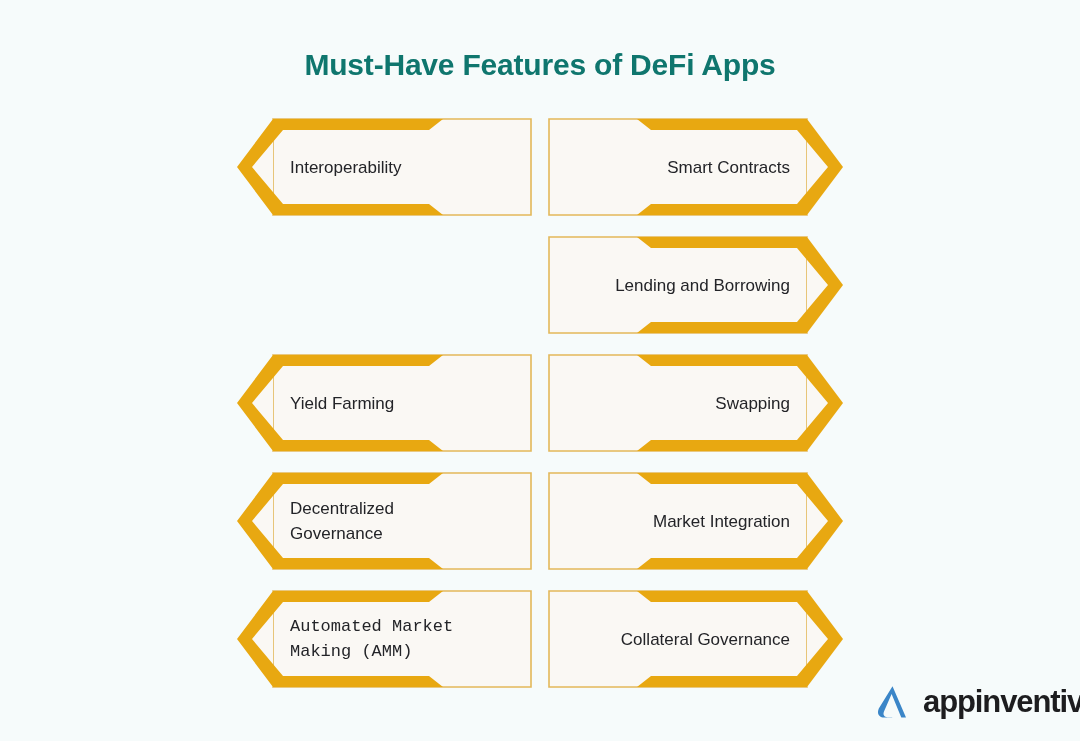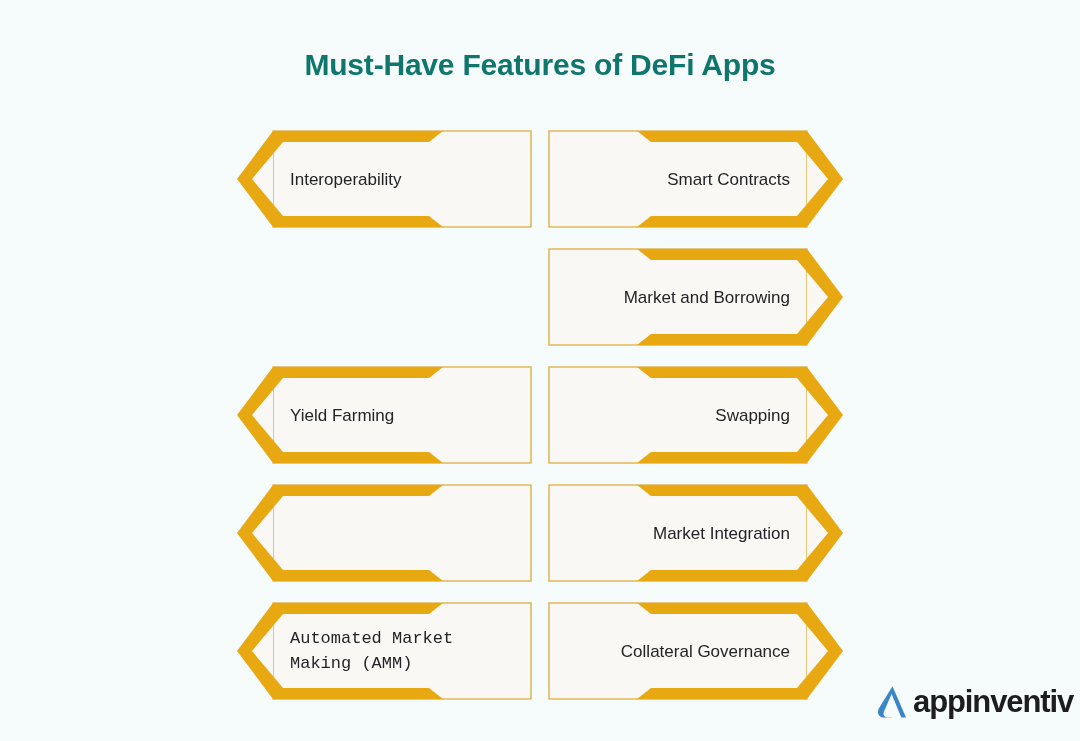--- a/index.html
+++ b/index.html
@@ -33,21 +33,21 @@
     font-weight: bold;
     letter-spacing: -0.2px;
     color: #0f766e;
     line-height: 40px;
   }
 
   
   .grid {
     position: absolute;
     left: 0;
-    top: 127px;
+    top: 115px;
     width: 908px;
     height: 580px;
   }
 
   .card {
     position: absolute;
     width: 308px;
     height: 104px;
   }
   .card .card-svg {
@@ -90,21 +90,21 @@
 
   
   .logo {
     position: absolute;
     left: 872px;
     top: 679px;
     width: 180px;
     height: 46px;
     display: flex;
     align-items: center;
-    gap: 1px;
+    gap: 11px;
   }
   .logo-mark {
     display: block;
     width: 40px;
     height: 40px;
     flex: 0 0 auto;
   }
   .logo-word {
     font-size: 31px;
     font-weight: bold;
@@ -146,20 +146,22 @@
       </div>
       <div class="card card-left" style="left: 233px; top: 354px;">
         <svg class="card-svg" viewBox="0 0 308 104" preserveAspectRatio="none">
           <g>
             <path d="M40 4 L298 4 L298 100 L40 100 Z" fill="#faf8f4" stroke="#e3b85a" stroke-width="1.6"></path>
             <path d="M40 4 L4 52 L40 100 Z" fill="#faf8f4"></path>
             <path d="M4 52 L40 4 L210 4 L196 15 L50 15 L19 52 Z" fill="#e8a811"></path>
             <path d="M4 52 L19 52 L50 89 L196 89 L210 100 L40 100 Z" fill="#e8a811"></path>
           </g>
         </svg>
+        <div class="card-label">Decentralized
+Governance</div>
       </div>
       <div class="card card-left" style="left: 233px; top: 472px; font-family: Liberation Mono, monospace;">
         <svg class="card-svg" viewBox="0 0 308 104" preserveAspectRatio="none">
           <g>
             <path d="M40 4 L298 4 L298 100 L40 100 Z" fill="#faf8f4" stroke="#e3b85a" stroke-width="1.6"></path>
             <path d="M40 4 L4 52 L40 100 Z" fill="#faf8f4"></path>
             <path d="M4 52 L40 4 L210 4 L196 15 L50 15 L19 52 Z" fill="#e8a811"></path>
             <path d="M4 52 L19 52 L50 89 L196 89 L210 100 L40 100 Z" fill="#e8a811"></path>
           </g>
         </svg>
@@ -179,21 +181,21 @@
       </div>
       <div class="card card-right" style="left: 539px; top: 118px;">
         <svg class="card-svg" viewBox="0 0 308 104" preserveAspectRatio="none">
           <g transform="translate(308,0) scale(-1,1)">
             <path d="M40 4 L298 4 L298 100 L40 100 Z" fill="#faf8f4" stroke="#e3b85a" stroke-width="1.6"></path>
             <path d="M40 4 L4 52 L40 100 Z" fill="#faf8f4"></path>
             <path d="M4 52 L40 4 L210 4 L196 15 L50 15 L19 52 Z" fill="#e8a811"></path>
             <path d="M4 52 L19 52 L50 89 L196 89 L210 100 L40 100 Z" fill="#e8a811"></path>
           </g>
         </svg>
-        <div class="card-label">Market and Borrowing</div>
+        <div class="card-label">Lending and Borrowing</div>
       </div>
       <div class="card card-right" style="left: 539px; top: 236px;">
         <svg class="card-svg" viewBox="0 0 308 104" preserveAspectRatio="none">
           <g transform="translate(308,0) scale(-1,1)">
             <path d="M40 4 L298 4 L298 100 L40 100 Z" fill="#faf8f4" stroke="#e3b85a" stroke-width="1.6"></path>
             <path d="M40 4 L4 52 L40 100 Z" fill="#faf8f4"></path>
             <path d="M4 52 L40 4 L210 4 L196 15 L50 15 L19 52 Z" fill="#e8a811"></path>
             <path d="M4 52 L19 52 L50 89 L196 89 L210 100 L40 100 Z" fill="#e8a811"></path>
           </g>
         </svg>

